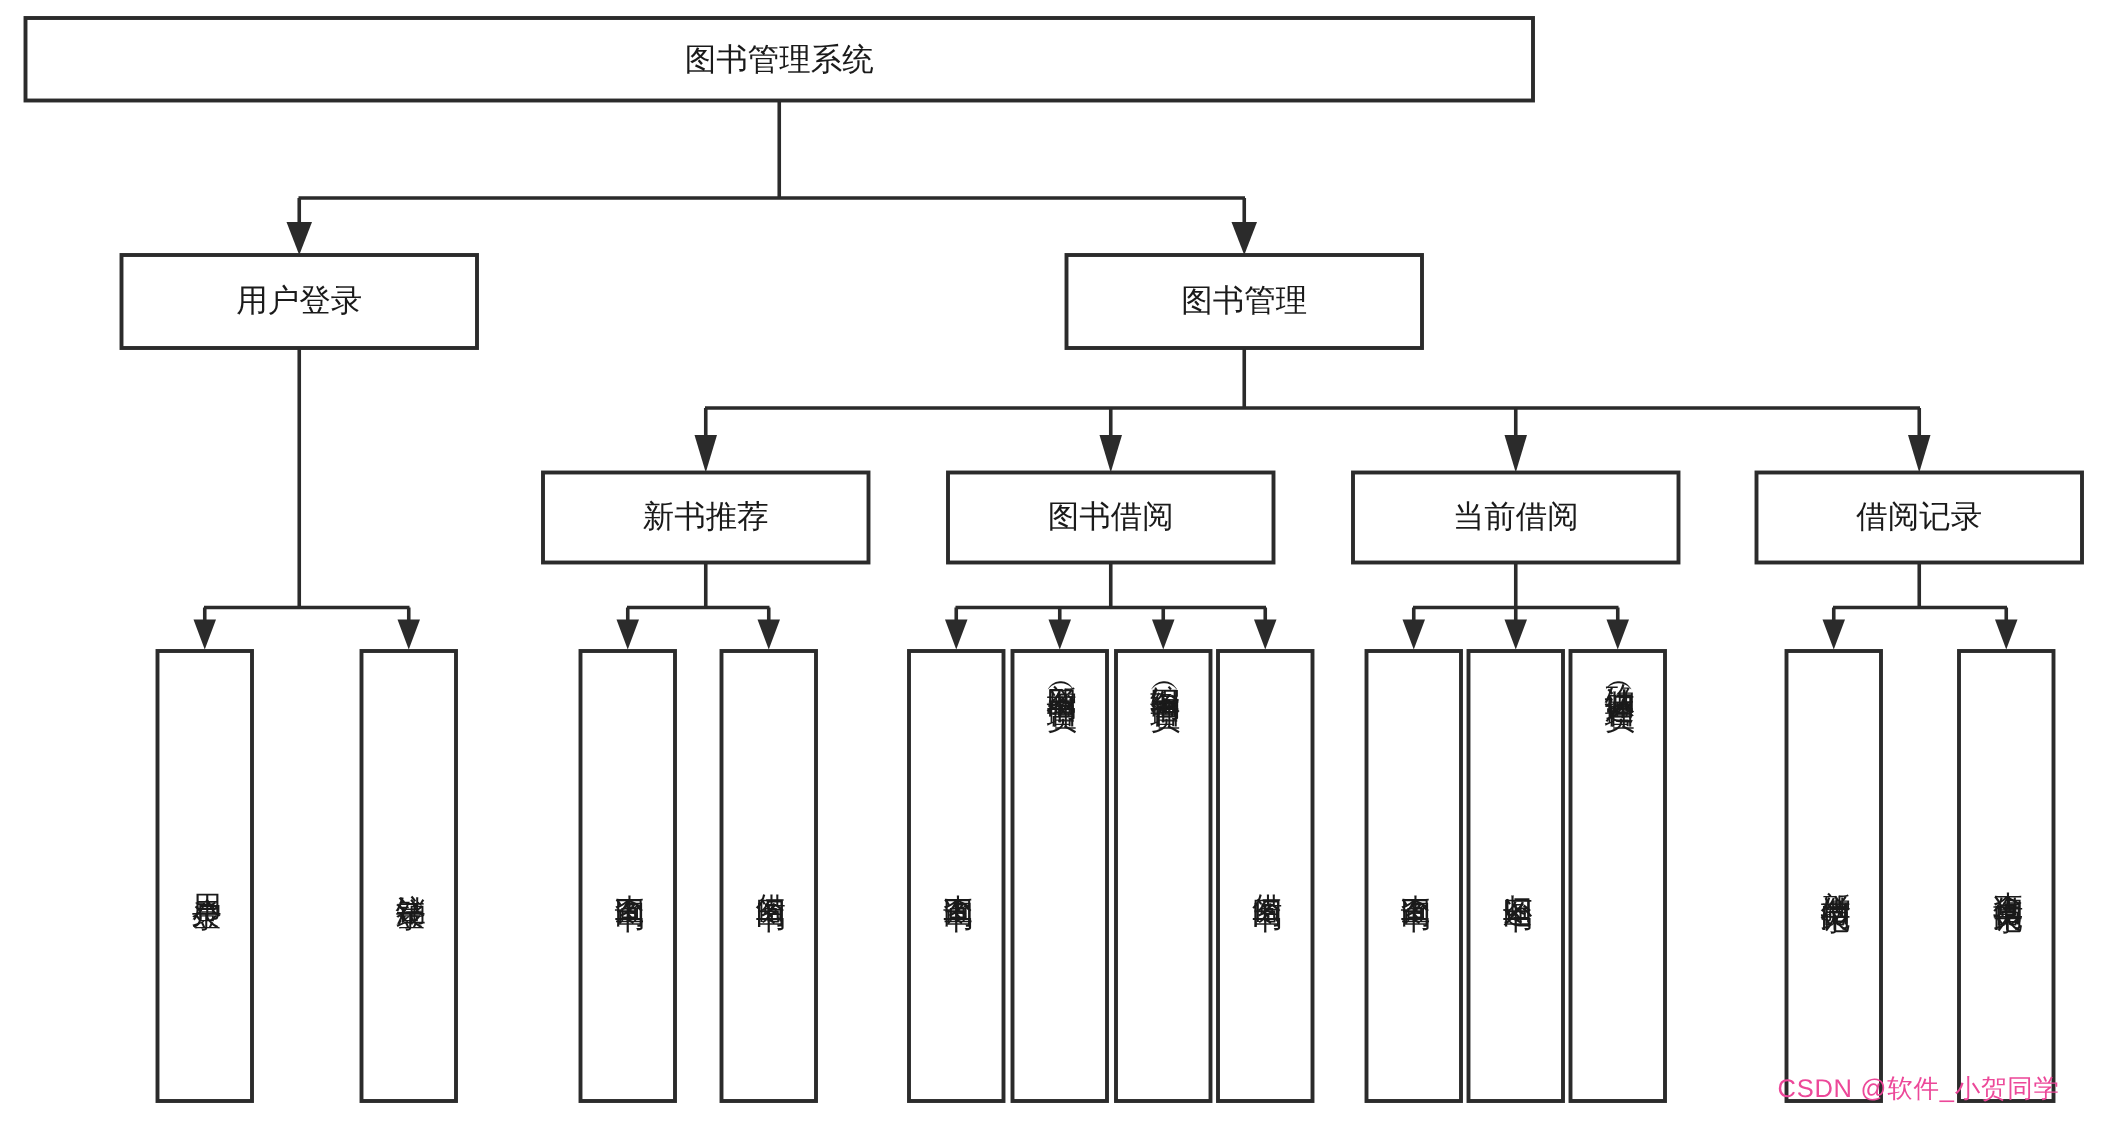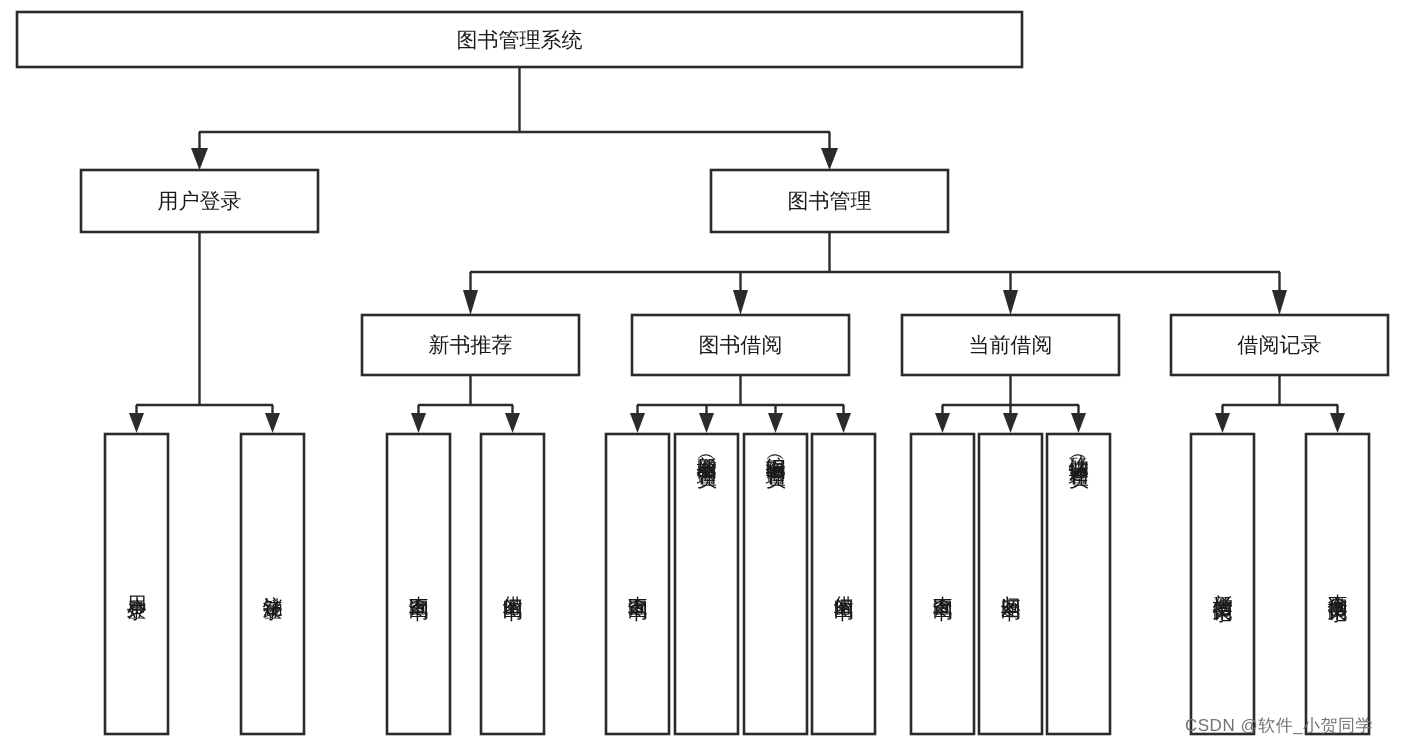--- a/index.html
+++ b/index.html
@@ -63,21 +63,21 @@
     line-height: 1.18;
     color: #1a1a1a;
     letter-spacing: 2px;
     white-space: nowrap;
     pointer-events: none;
   }
   .watermark {
     position: absolute;
     font-family: "Liberation Sans", "DejaVu Sans", sans-serif;
     font-size: 17px;
-    color: #737373;
+    color: #ec4899;
     white-space: nowrap;
     left: 1185px;
     top: 714px;
     letter-spacing: 0.5px;
   }
 </style>
 </head>
 <body>
 
 <div id="diagram-root">

